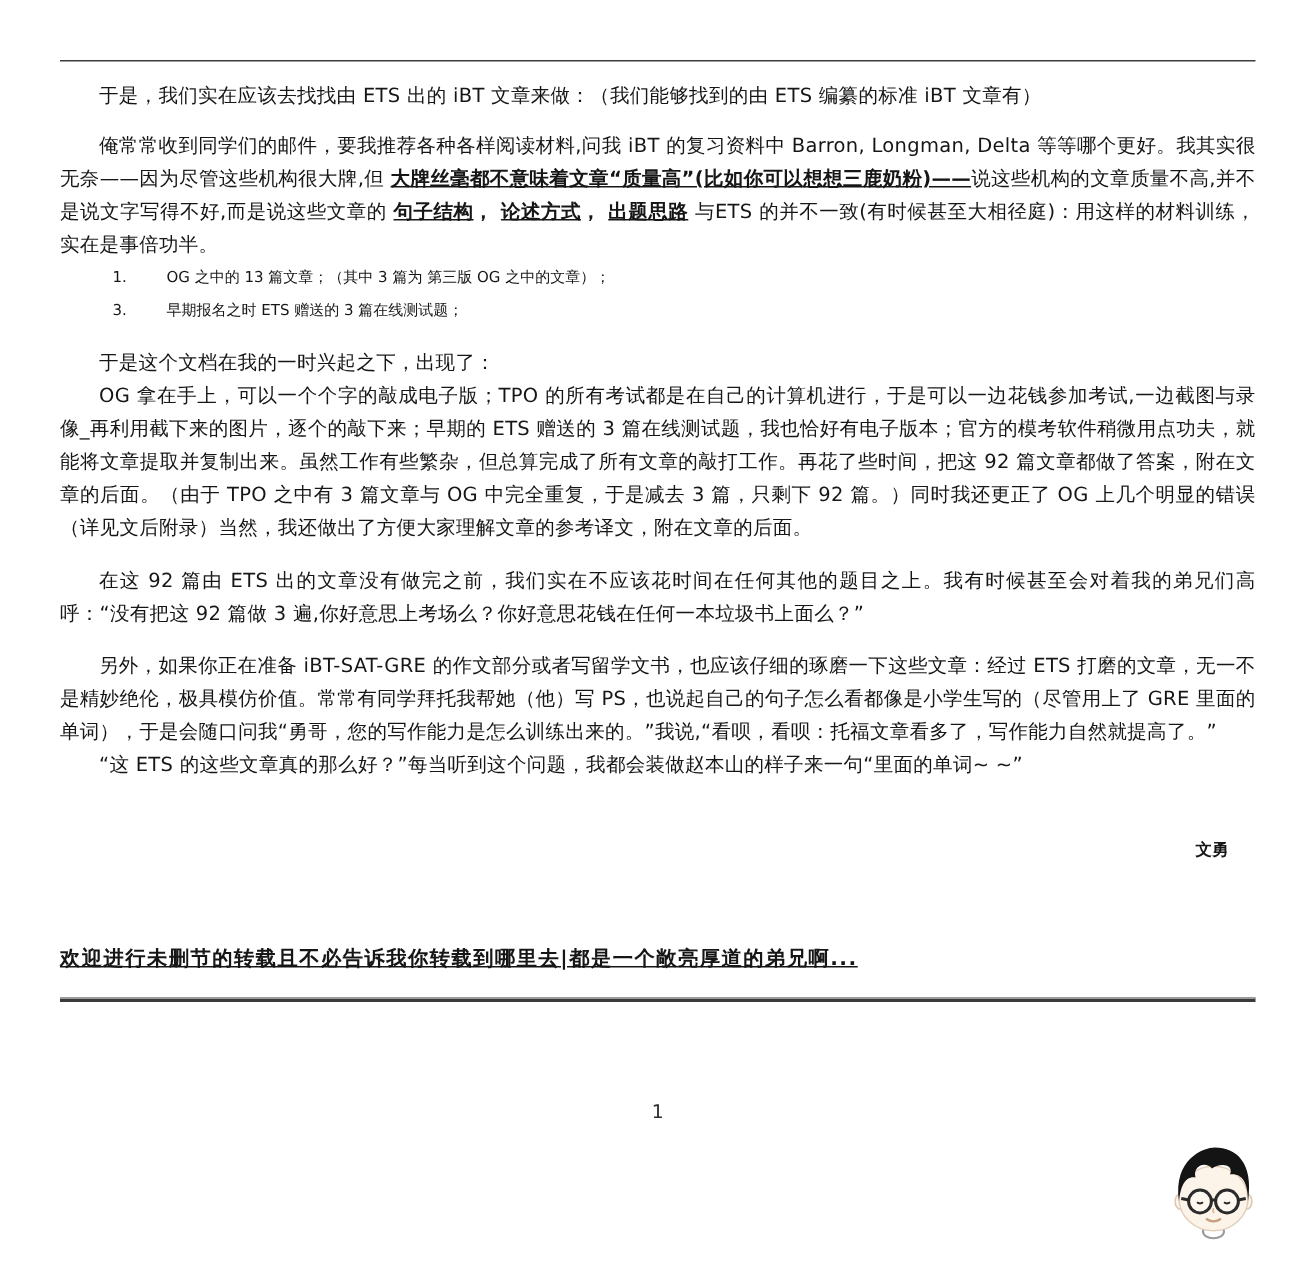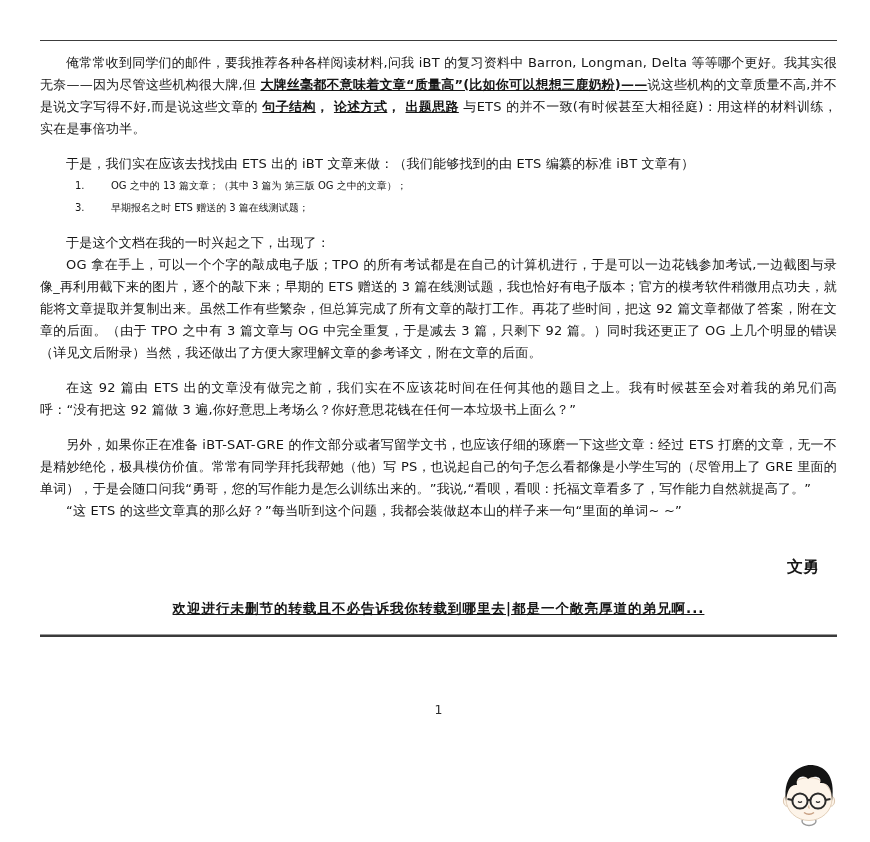--- a/index.html
+++ b/index.html
@@ -38,27 +38,27 @@
     font-size:10px;
     line-height:22px;
     padding-left:35px;
     text-align:justify;
   }
   .num { display:inline-block; width:36px; }
   .signature {
     margin-top:34px;
     text-align:right;
     padding-right:18px;
-    font-size:16px;
+    font-size:11px;
     font-weight:bold;
     line-height:22px;
   }
   .share-note {
-    margin-top:19px;
-    text-align:center;
+    margin-top:50px;
+    text-align:left;
     font-weight:bold;
     text-decoration:underline;
     font-size:13.5px;
     letter-spacing:1px;
     line-height:22px;
   }
   .divider {
     margin-top:15px;
     height:2px;
     background:#3a3a3a;
@@ -77,25 +77,25 @@
     width:66px; height:68px;
   }
 </style>
 </head>
 <body>
 
 <div class="page">
 
   <div class="toprule"></div>
 
+  <p class="para indent gapT">于是，我们实在应该去找找由 ETS 出的 iBT 文章来做：（我们能够找到的由 ETS 编纂的标准 iBT 文章有）</p>
+
   <p class="para indent sec1">
     <span>俺常常收到同学们的邮件，要我推荐各种各样阅读材料,问我 iBT 的复习资料中 Barron, Longman, Delta 等等哪个更好。我其实很无奈——因为尽管这些机构很大牌,但 </span><span class="bu">大牌丝毫都不意味着文章“质量高”(比如你可以想想三鹿奶粉)——</span><span>说这些机构的文章质量不高,并不是说文字写得不好,而是说这些文章的 </span><span class="bu">句子结构</span><span class="b">， </span><span class="bu">论述方式</span><span class="b">， </span><span class="bu">出题思路</span><span> 与ETS 的并不一致(有时候甚至大相径庭)：用这样的材料训练，实在是事倍功半。</span>
   </p>
-
-  <p class="para indent gapT">于是，我们实在应该去找找由 ETS 出的 iBT 文章来做：（我们能够找到的由 ETS 编纂的标准 iBT 文章有）</p>
 
   <div class="list">
     <div class="li"><span class="num">1.</span><span>OG 之中的 13 篇文章；（其中 3 篇为 第三版 OG 之中的文章）；</span></div>
     <div class="li"><span class="num">3.</span><span>早期报名之时 ETS 赠送的 3 篇在线测试题；</span></div>
   </div>
 
   <p class="para indent gapT">于是这个文档在我的一时兴起之下，出现了：</p>
   <p class="para indent">OG 拿在手上，可以一个个字的敲成电子版；TPO 的所有考试都是在自己的计算机进行，于是可以一边花钱参加考试,一边截图与录像_再利用截下来的图片，逐个的敲下来；早期的 ETS 赠送的 3 篇在线测试题，我也恰好有电子版本；官方的模考软件稍微用点功夫，就能将文章提取并复制出来。虽然工作有些繁杂，但总算完成了所有文章的敲打工作。再花了些时间，把这 92 篇文章都做了答案，附在文章的后面。（由于 TPO 之中有 3 篇文章与 OG 中完全重复，于是减去 3 篇，只剩下 92 篇。）同时我还更正了 OG 上几个明显的错误（详见文后附录）当然，我还做出了方便大家理解文章的参考译文，附在文章的后面。</p>
 
   <p class="para indent gapT">在这 92 篇由 ETS 出的文章没有做完之前，我们实在不应该花时间在任何其他的题目之上。我有时候甚至会对着我的弟兄们高呼：“没有把这 92 篇做 3 遍,你好意思上考场么？你好意思花钱在任何一本垃圾书上面么？”</p>

